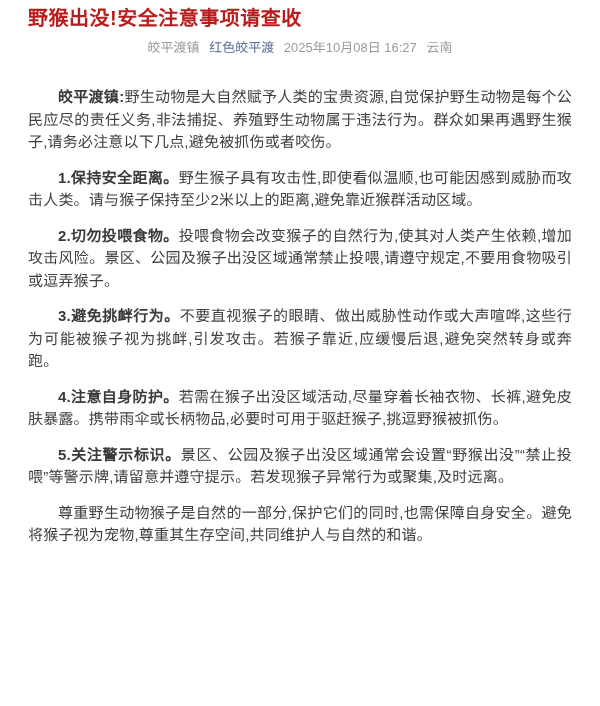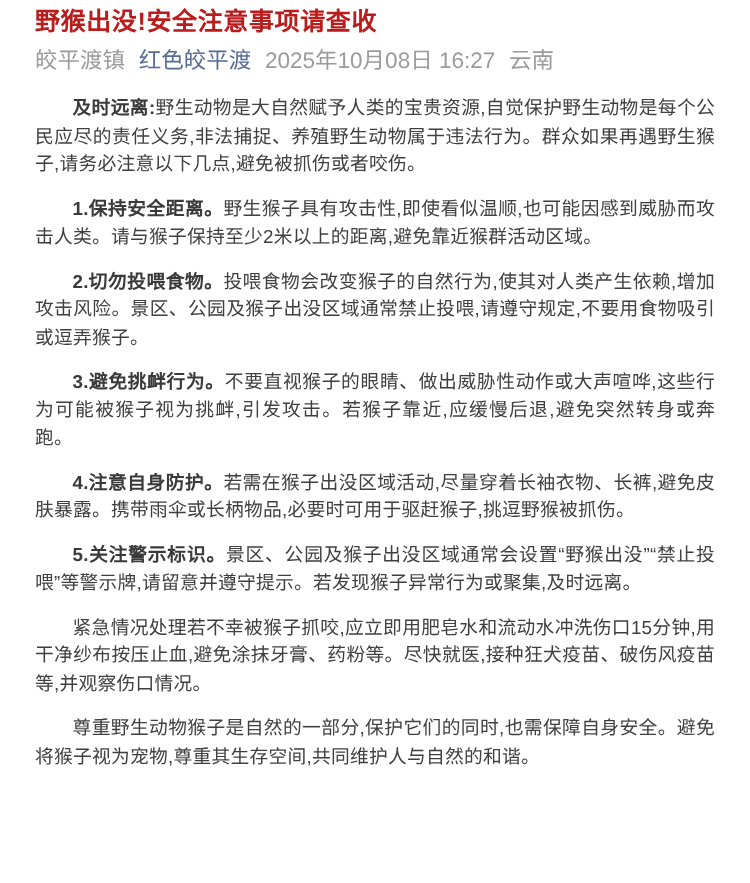--- a/index.html
+++ b/index.html
@@ -19,25 +19,26 @@
   }
   .title {
     font-size: 20px;
     line-height: 27px;
     font-weight: 700;
     color: #b91c1c;
     margin: 0 0 7px 0;
     letter-spacing: 0.5px;
   }
   .meta {
-    font-size: 18px;
+    font-size: 13px;
     line-height: 18px;
     color: #9b9b9b;
-    margin: 0 0 19px 0;
+    margin: 0 0 29px 0;
     white-space: nowrap;
+    text-align: center;
   }
   .meta .sep { display: inline-block; width: 6px; }
   .account {
     color: #576b95;
     text-decoration: none;
     cursor: pointer;
   }
   p.para {
     font-size: 15px;
     line-height: 22.5px;
@@ -65,29 +66,28 @@
   <h1 class="title">野猴出没!安全注意事项请查收</h1>
 
   <div class="meta">
     <span>皎平渡镇</span><span class="sep"></span>
     <a class="account">红色皎平渡</a><span class="sep"></span>
     <span>2025年10月08日 16:27</span><span class="sep"></span>
     <span>云南</span>
   </div>
 
 
-  <p class="para"><strong>及时远离:</strong><span>野生动物是大自然赋予人类的宝贵资源,自觉保护野生动物是每个公民应尽的责任义务,非法捕捉、养殖野生动物属于违法行为。群众如果再遇野生猴子,请务必注意以下几点,避免被抓伤或者咬伤。</span></p>
+  <p class="para"><strong>皎平渡镇:</strong><span>野生动物是大自然赋予人类的宝贵资源,自觉保护野生动物是每个公民应尽的责任义务,非法捕捉、养殖野生动物属于违法行为。群众如果再遇野生猴子,请务必注意以下几点,避免被抓伤或者咬伤。</span></p>
 
   <p class="para"><strong>1.保持安全距离。</strong><span>野生猴子具有攻击性,即使看似温顺,也可能因感到威胁而攻击人类。请与猴子保持至少2米以上的距离,避免靠近猴群活动区域。</span></p>
 
   <p class="para"><strong>2.切勿投喂食物。</strong><span>投喂食物会改变猴子的自然行为,使其对人类产生依赖,增加攻击风险。景区、公园及猴子出没区域通常禁止投喂,请遵守规定,不要用食物吸引或逗弄猴子。</span></p>
 
   <p class="para"><strong>3.避免挑衅行为。</strong><span>不要直视猴子的眼睛、做出威胁性动作或大声喧哗,这些行为可能被猴子视为挑衅,引发攻击。若猴子靠近,应缓慢后退,避免突然转身或奔跑。</span></p>
 
   <p class="para"><strong>4.注意自身防护。</strong><span>若需在猴子出没区域活动,尽量穿着长袖衣物、长裤,避免皮肤暴露。携带雨伞或长柄物品,必要时可用于驱赶猴子,挑逗野猴被抓伤。</span></p>
 
   <p class="para"><strong>5.关注警示标识。</strong><span>景区、公园及猴子出没区域通常会设置“野猴出没”“禁止投喂”等警示牌,请留意并遵守提示。若发现猴子异常行为或聚集,及时远离。</span></p>
 
-  <p class="para">紧急情况处理若不幸被猴子抓咬,应立即用肥皂水和流动水冲洗伤口15分钟,用干净纱布按压止血,避免涂抹牙膏、药粉等。尽快就医,接种狂犬疫苗、破伤风疫苗等,并观察伤口情况。</p>
 
   <p class="para">尊重野生动物猴子是自然的一部分,保护它们的同时,也需保障自身安全。避免将猴子视为宠物,尊重其生存空间,共同维护人与自然的和谐。</p>
 
 </div>
 
 </body></html>

